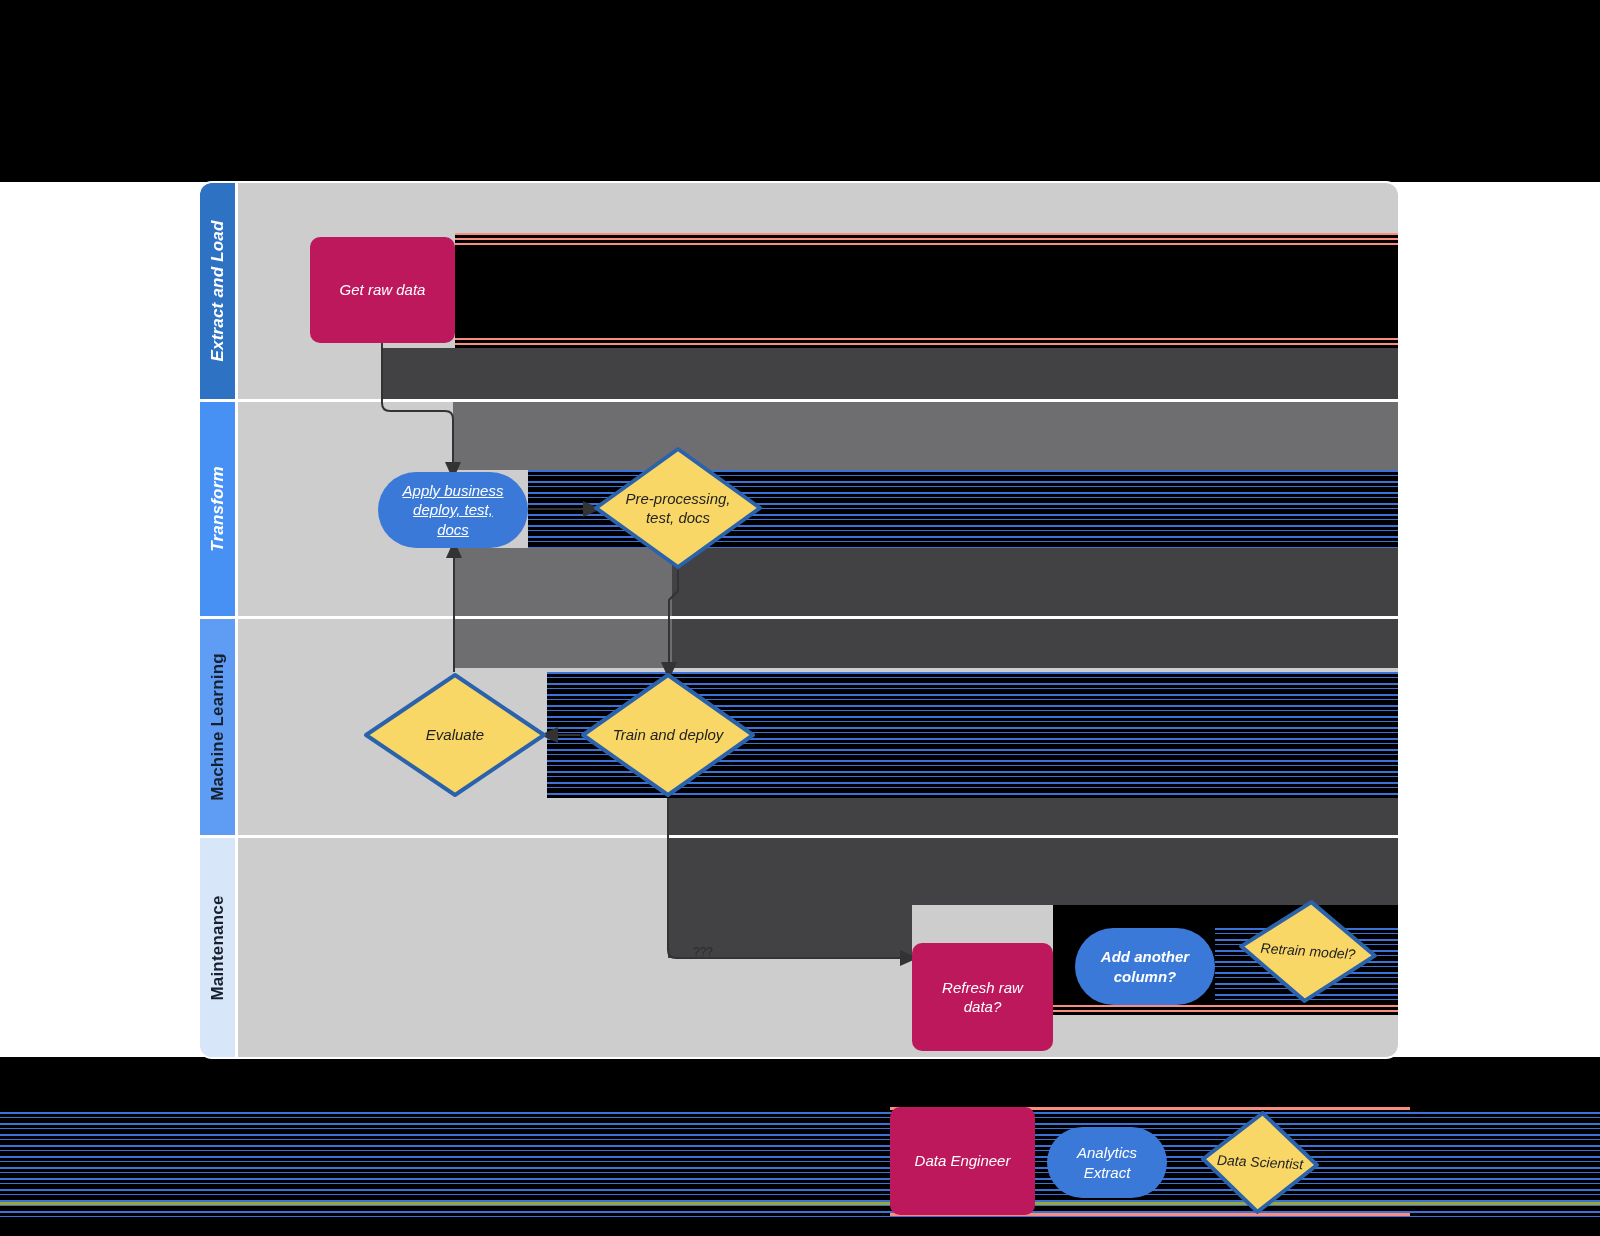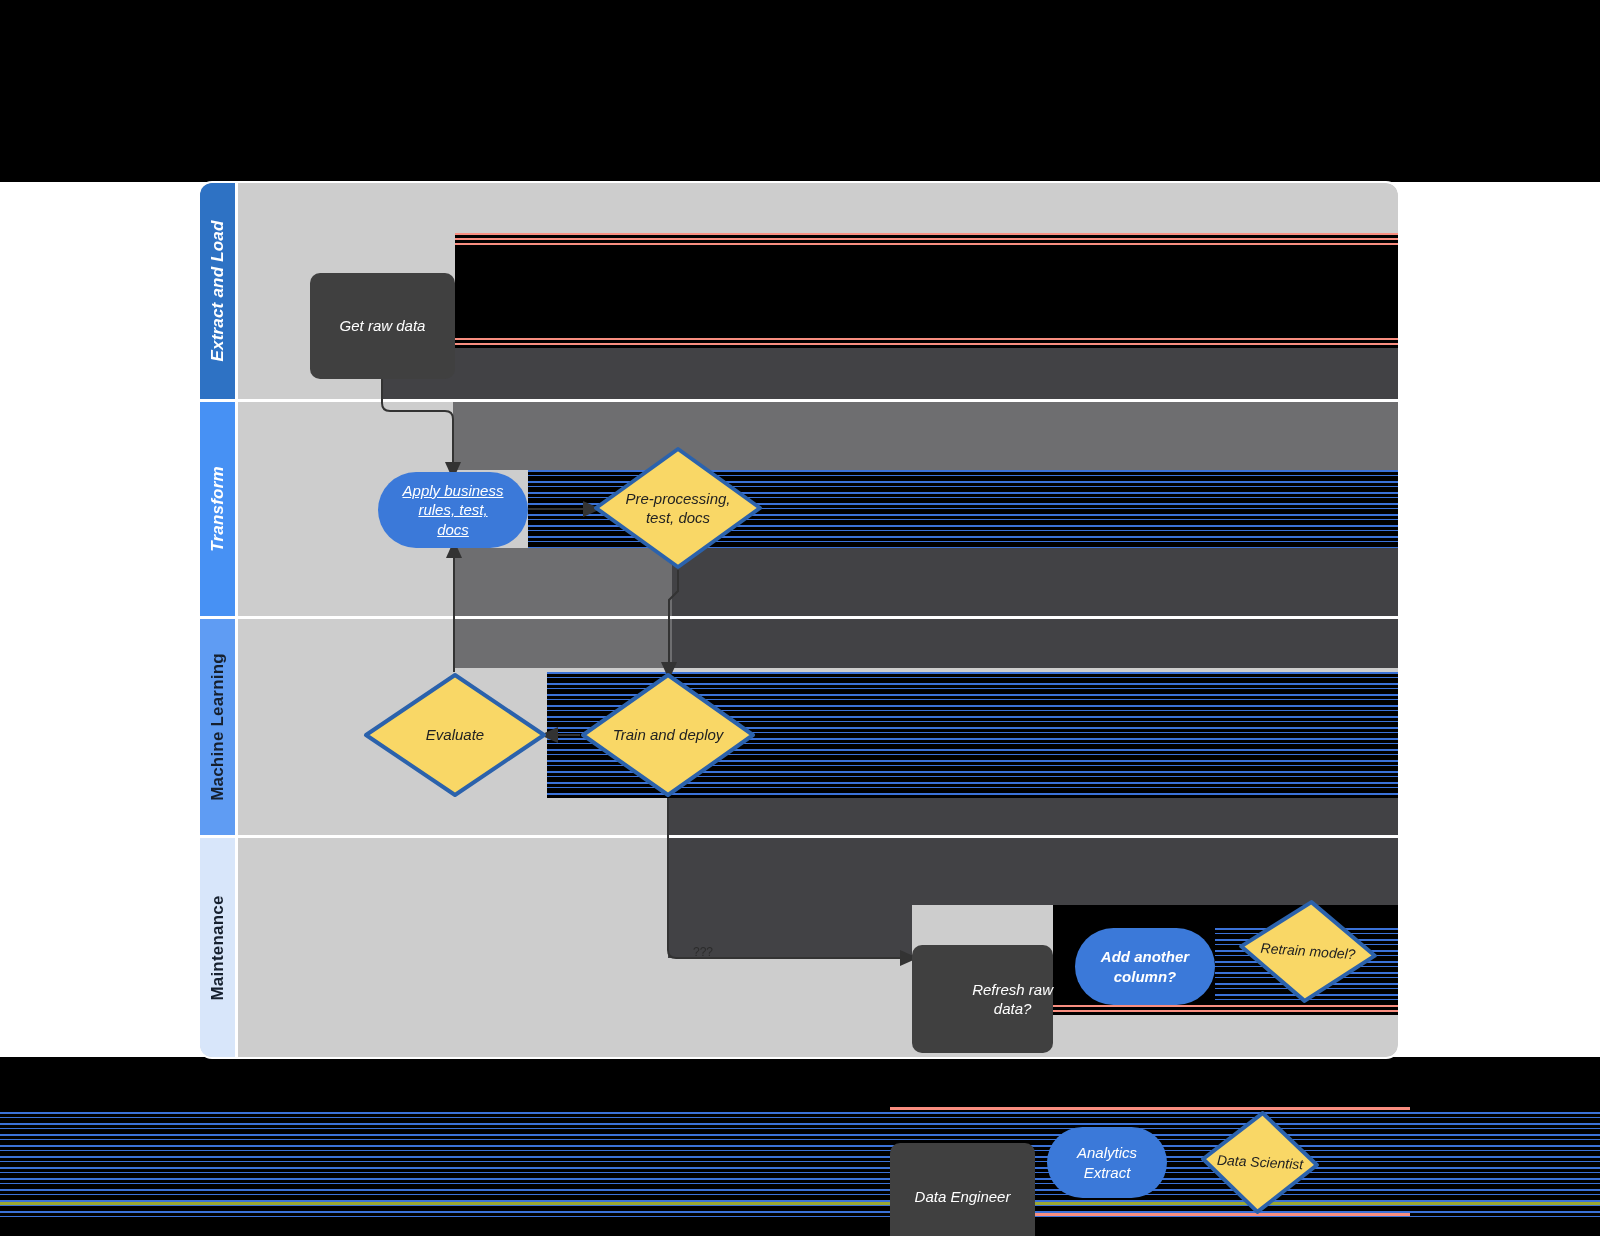--- a/index.html
+++ b/index.html
@@ -37,21 +37,21 @@
   .g-stripes-blue{background:repeating-linear-gradient(to bottom,#3b72d8 0 2px,#000 2px 5px,#3b72d8 5px 6px,#000 6px 11px);}
   .g-stripes-salmon{background:repeating-linear-gradient(to bottom,#f98e80 0 2px,#000 2px 5px);}
   .g-line-green{background:#9aa832;}
   .g-line-salmon{background:#f98e80;}
 
   
   .node{
     position:absolute;display:flex;align-items:center;justify-content:center;
     text-align:center;font-style:italic;font-size:15px;line-height:1.3;
   }
-  .n-salmon{background:#404040;color:#fff;border-radius:10px;margin-top:36px;}
+  .n-salmon{background:#be185d;color:#fff;border-radius:10px;}
   .n-pill{background:#3b79d9;color:#fff;border-radius:40px;}
   .n-diamond{background:transparent;}
   .n-diamond svg{position:absolute;left:0;top:0;width:100%;height:100%;overflow:visible;}
   .dtext{position:relative;z-index:2;color:#222;font-style:italic;white-space:nowrap;}
   .conn{position:absolute;left:0;top:0;width:1198px;height:874px;pointer-events:none;}
   .mystery{position:absolute;font-size:12px;color:#2c2c2c;z-index:3;}
 
   .rot4{transform:rotate(4deg);}
   .rot3{transform:rotate(3deg);}
 </style>
@@ -115,21 +115,21 @@
     <path d="M468,615 V767 Q468,775 476,775 H702" fill="none" stroke="#333" stroke-width="2" marker-end="url(#arr)"></path>
   </svg>
   <div class="mystery" style="left:493px;top:762px;">???</div>
 
   <div class="node n-salmon" style="left:110px;top:54px;width:145px;height:106px;">
     <span>Get raw data</span>
   </div>
 
   <div class="node n-pill" style="left:178px;top:289px;width:150px;height:76px;text-decoration:underline;">
     <span><span>Apply business</span><br>
-    <span>rules, test,</span><br>
+    <span>deploy, test,</span><br>
     <span>docs</span></span>
   </div>
 
   <div class="node n-diamond" style="left:393px;top:263px;width:170px;height:124px;">
     <svg viewBox="0 0 170 124">
       <path d="M85,3 L167,62 L85,121 L3,62 Z" fill="#f9d766" stroke="#2b62ac" stroke-width="4" stroke-linejoin="round"></path>
     </svg>
     <span class="dtext"><span>Pre-processing,</span><br>
     <span>test, docs</span></span>
   </div>
@@ -141,21 +141,21 @@
     <span class="dtext">Evaluate</span>
   </div>
 
   <div class="node n-diamond" style="left:380px;top:489px;width:176px;height:126px;">
     <svg viewBox="0 0 176 126">
       <path d="M88,3 L173,63 L88,123 L3,63 Z" fill="#f9d766" stroke="#2b62ac" stroke-width="4" stroke-linejoin="round"></path>
     </svg>
     <span class="dtext">Train and deploy</span>
   </div>
 
-  <div class="node n-salmon" style="left:712px;top:726px;width:141px;height:108px;justify-content:flex-end;">
+  <div class="node n-salmon" style="left:712px;top:760px;width:141px;height:108px;">
     <span><span>Refresh raw</span><br>
     <span>data?</span></span>
   </div>
 
   <div class="node n-pill" style="left:875px;top:745px;width:140px;height:77px;font-weight:bold;">
     <span><span>Add another</span><br>
     <span>column?</span></span>
   </div>
 
   <div class="node n-diamond rot4" style="left:1038px;top:716px;width:140px;height:105px;">

